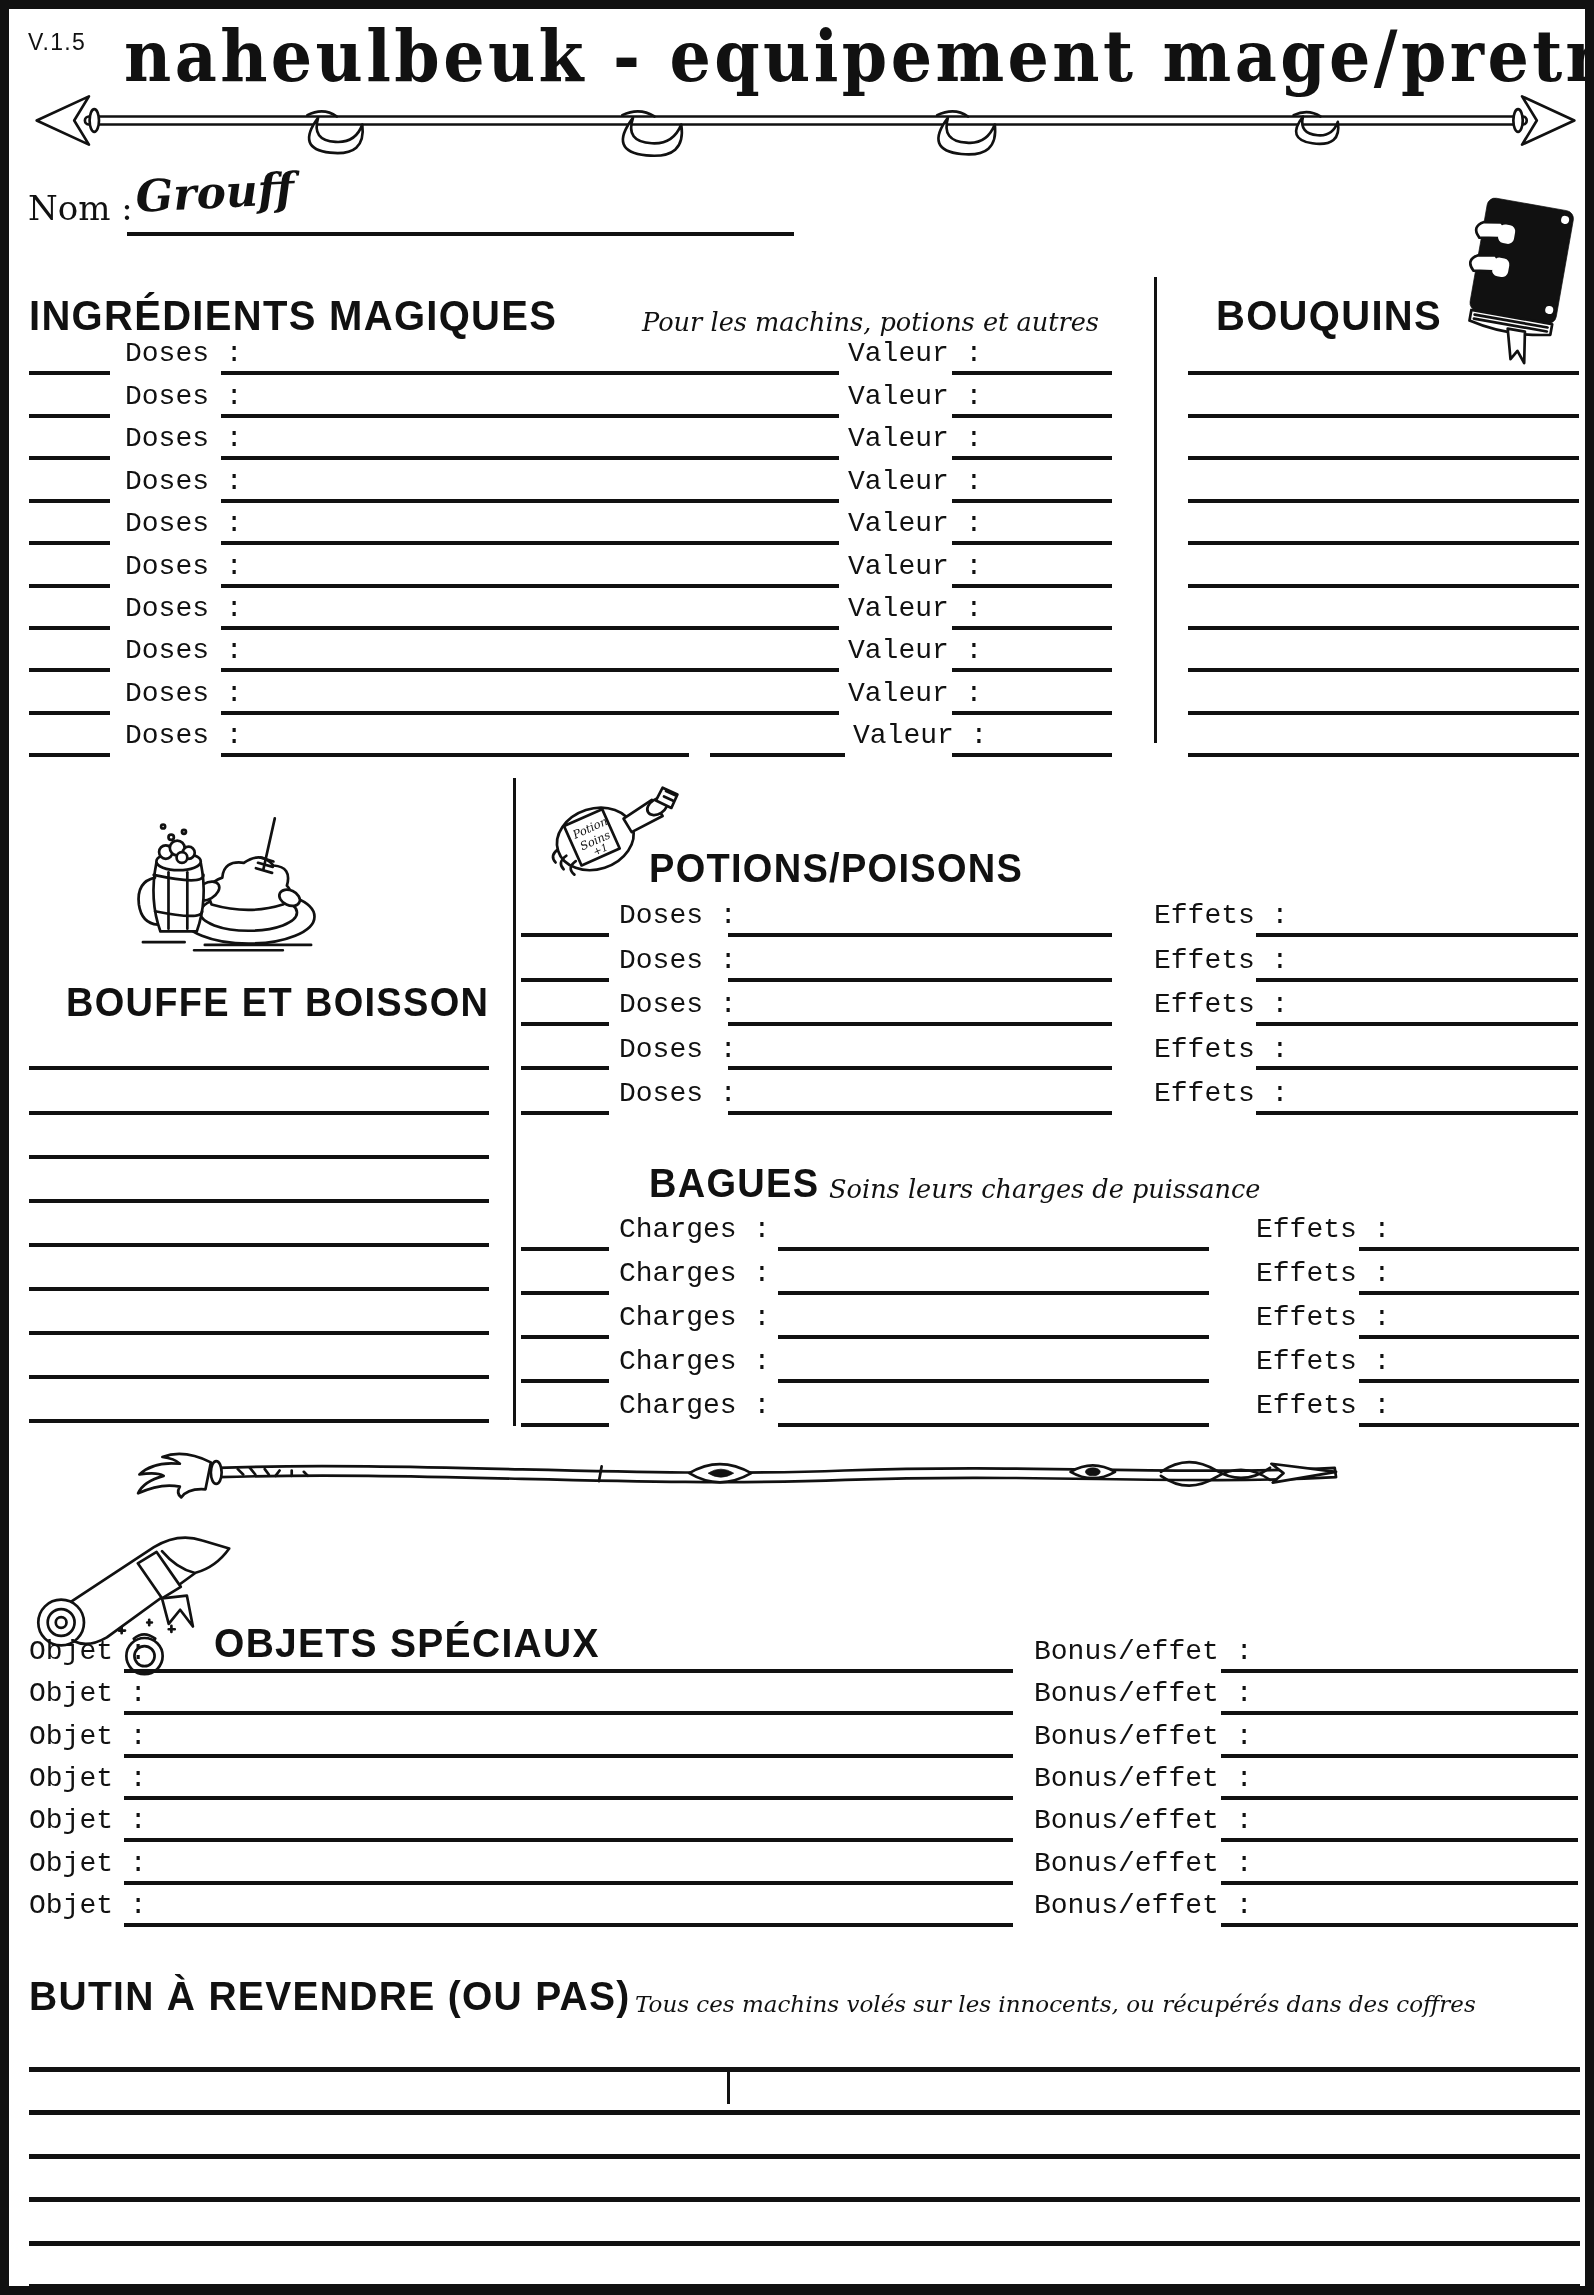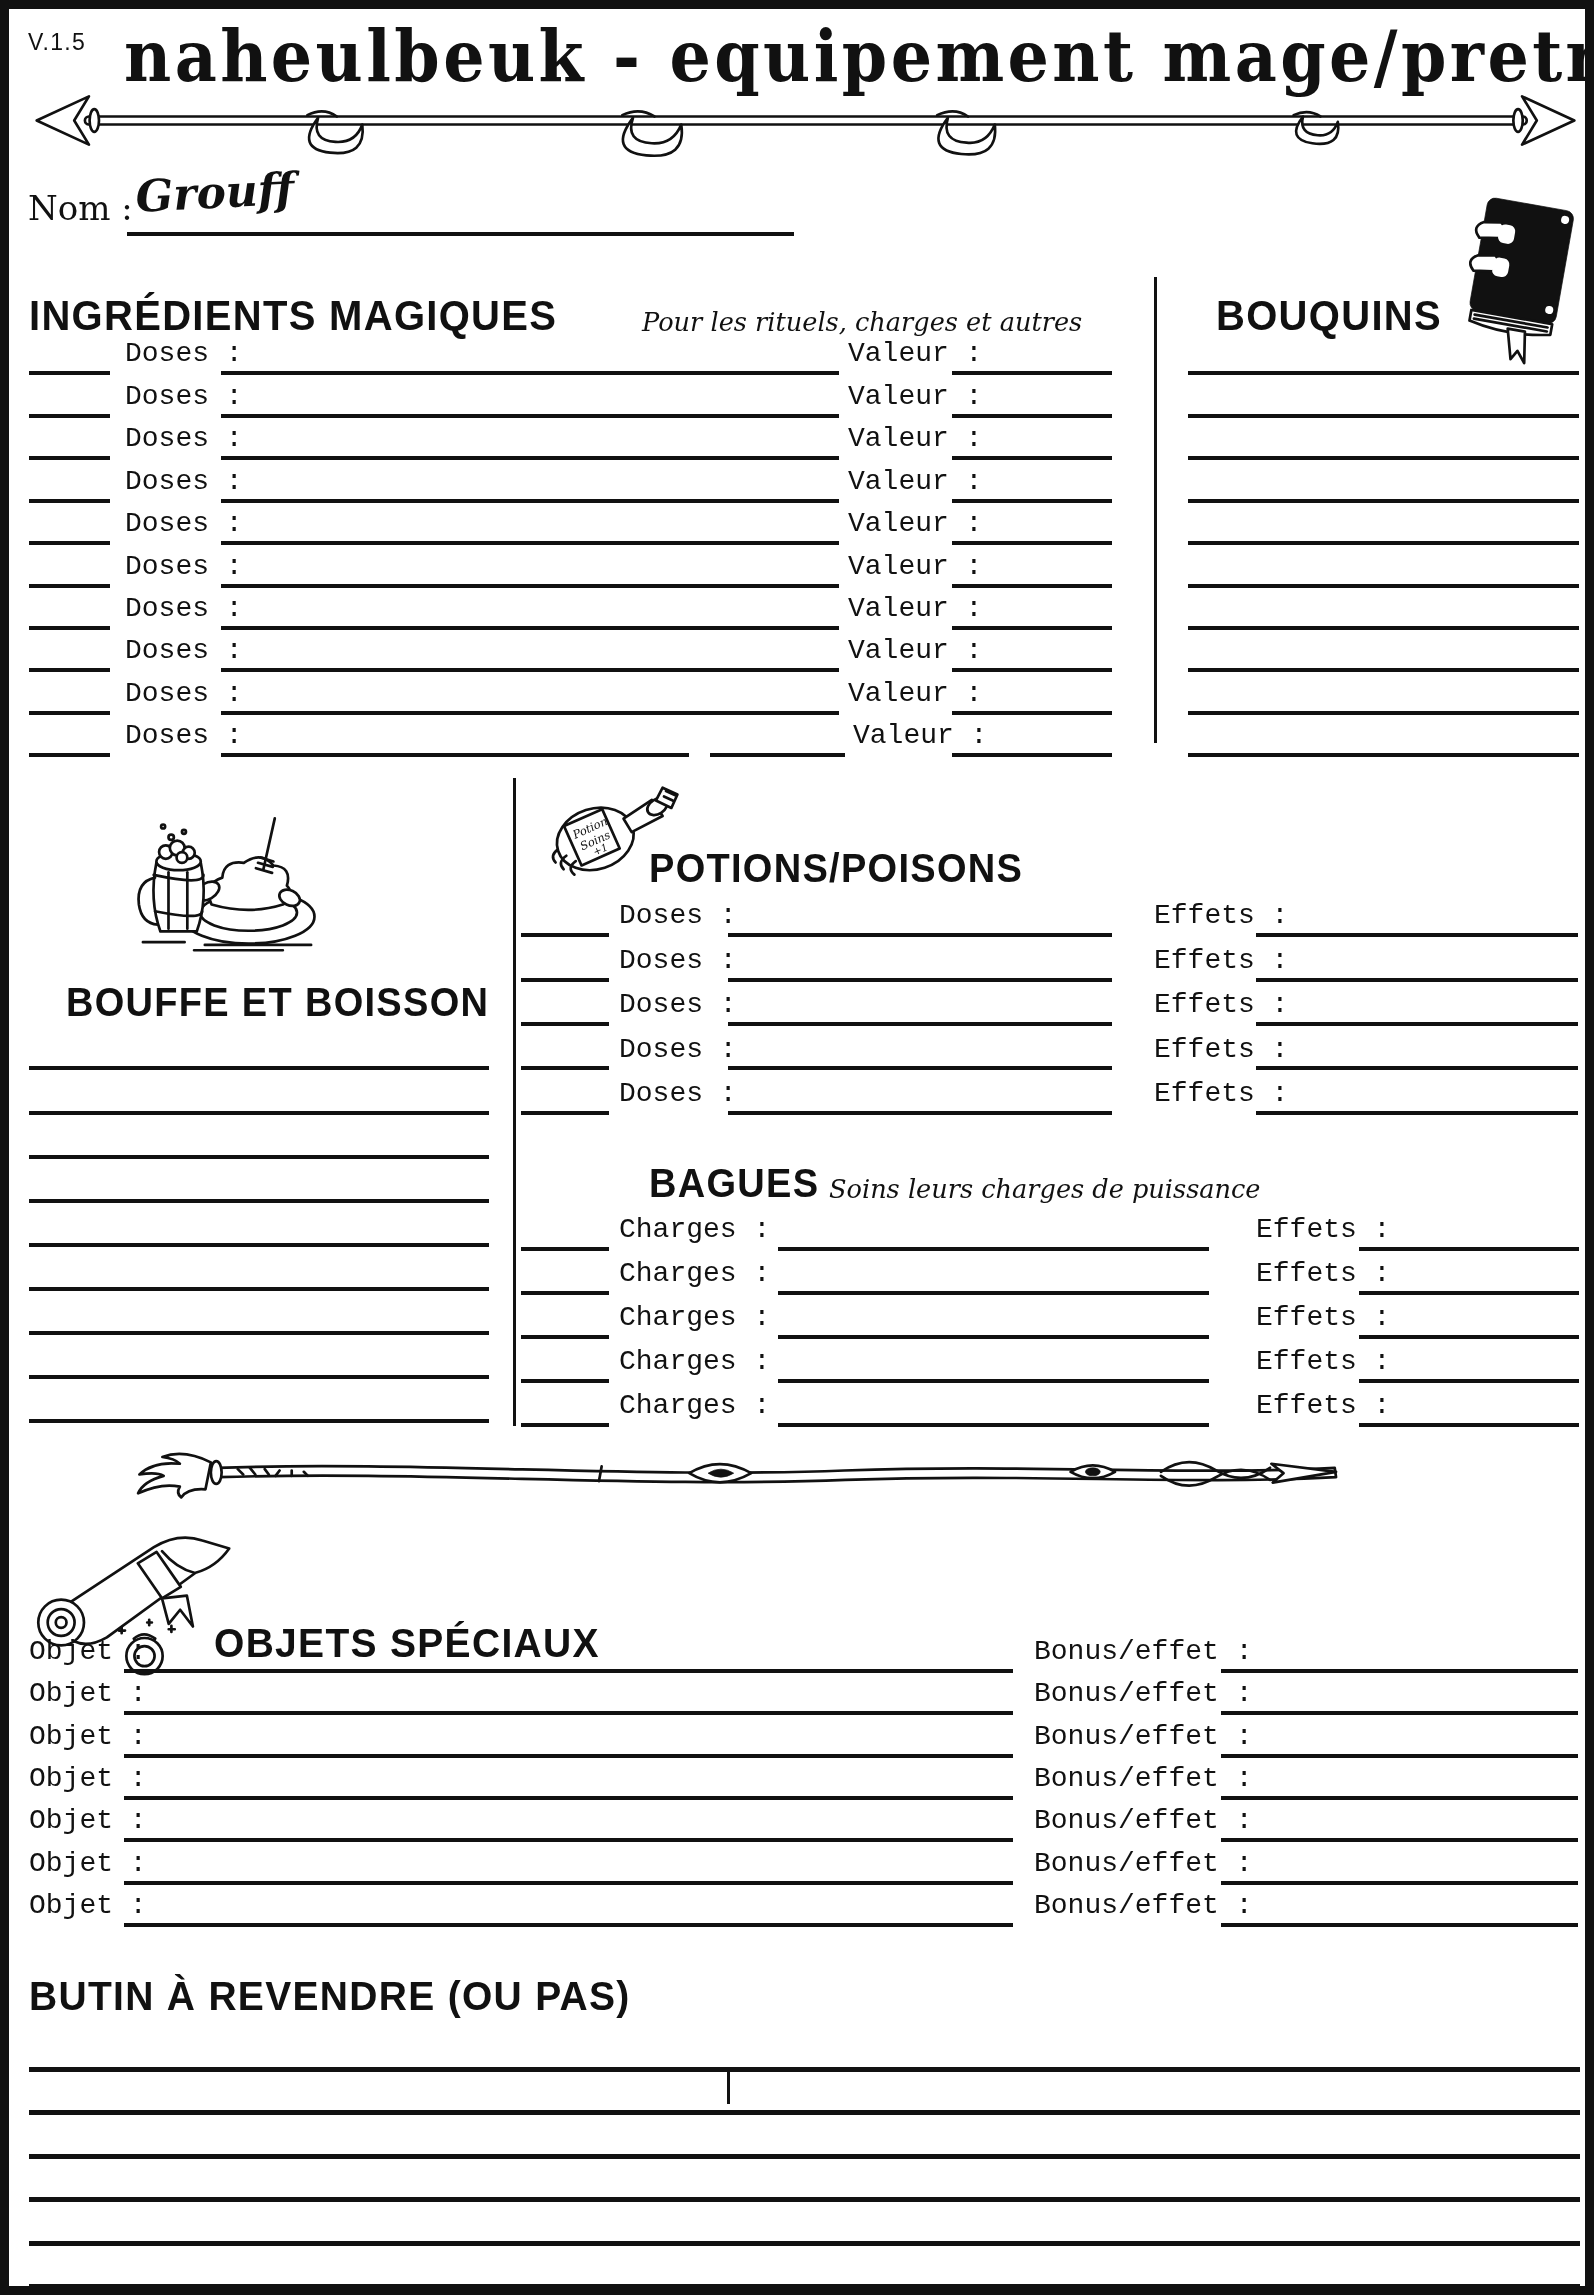--- a/index.html
+++ b/index.html
@@ -84,21 +84,21 @@
       <path class="wh" d="M38,94 q -18,10 -3,24 l 28,-4 q 15,-13 0,-24 z"></path>
       <rect x="62" y="92" width="24" height="28" rx="9" fill="#fff"></rect>
       <path class="wh" d="M42,176 h 122 v 16 q -62,14 -122,0 z"></path>
       <line class="ln" x1="48" y1="182" x2="158" y2="182" stroke-width="2"></line>
       <line class="ln" x1="48" y1="188" x2="158" y2="188" stroke-width="2"></line>
       <path class="wh" d="M100,194 l 12,44 l 8,-14 l 13,16 l -7,-46 z"></path>
     </g>
   </svg>
 
   <div class="sec-title" style="left:20px; top:283px; font-size:40px;">INGRÉDIENTS MAGIQUES</div>
-  <div class="subtitle" style="left:633px; top:298px;">Pour les rituels, charges et autres</div>
+  <div class="subtitle" style="left:633px; top:298px;">Pour les machins, potions et autres</div>
   <div class="sec-title" style="left:1207px; top:283px; font-size:40px;">BOUQUINS</div>
   <div class="vline" style="left:1145px; top:268px; height:466px;"></div>
 
   <div class="vline" style="left:504px; top:769px; height:648px;"></div>
 
   <svg style="left:115px; top:800px;" width="202" height="148" viewBox="0 0 300 220">
     <ellipse class="wh" cx="185" cy="160" rx="98" ry="40"></ellipse>
     <ellipse class="wh" cx="185" cy="154" rx="72" ry="27"></ellipse>
     <path class="wh" d="M130,142 q -14,-30 16,-40 q 2,-26 32,-22 q 26,-18 44,4 q 28,2 20,30 q 16,18 -6,28 q -50,16 -106,0 z"></path>
     <ellipse class="wh" cx="124" cy="122" rx="19" ry="12" transform="rotate(-30 124 122)"></ellipse>
@@ -167,20 +167,21 @@
     <path class="wh" d="M212,112 l 10,38 l 17,-21 l 19,25 l -9,-46 z"></path>
     <path class="wh" d="M170,172 q 15,-13 32,0 l -7,11 q -9,-7 -18,0 z"></path>
     <circle class="wh" cx="186" cy="198" r="27"></circle>
     <circle class="wh" cx="186" cy="198" r="15"></circle>
     <path class="ln" d="M148,160 h 9 M152,155 v 9 M222,158 h 9 M226,153 v 9 M190,148 h 7 M193,144 v 8" stroke-width="3"></path>
   </svg>
 
   <div class="sec-title" style="left:205px; top:1611px; font-size:39px;">OBJETS SPÉCIAUX</div>
 
   <div class="sec-title" style="left:20px; top:1964px; font-size:39px;">BUTIN À REVENDRE (OU PAS)</div>
+  <div class="subtitle" style="left:626px; top:1982px; font-size:23px;">Tous ces machins volés sur les innocents, ou récupérés dans des coffres</div>
 
   <div class="vline" style="left:718px; top:2059px; height:36px;"></div>
 <div class="hline" style="left: 20px; top: 362px; width: 81px; height: 4px;"></div>
     <div class="script-label" style="left: 116px; top: 331px; font-size: 28px;">Doses :</div>
     <div class="hline" style="left: 212px; top: 362px; width: 618px; height: 4px;"></div>
     <div class="script-label" style="left: 839px; top: 331px; font-size: 28px;">Valeur :</div>
     <div class="hline" style="left: 943px; top: 362px; width: 160px; height: 4px;"></div>
     <div class="hline" style="left: 20px; top: 405px; width: 81px; height: 4px;"></div>
     <div class="script-label" style="left: 116px; top: 374px; font-size: 28px;">Doses :</div>
     <div class="hline" style="left: 212px; top: 405px; width: 618px; height: 4px;"></div>

